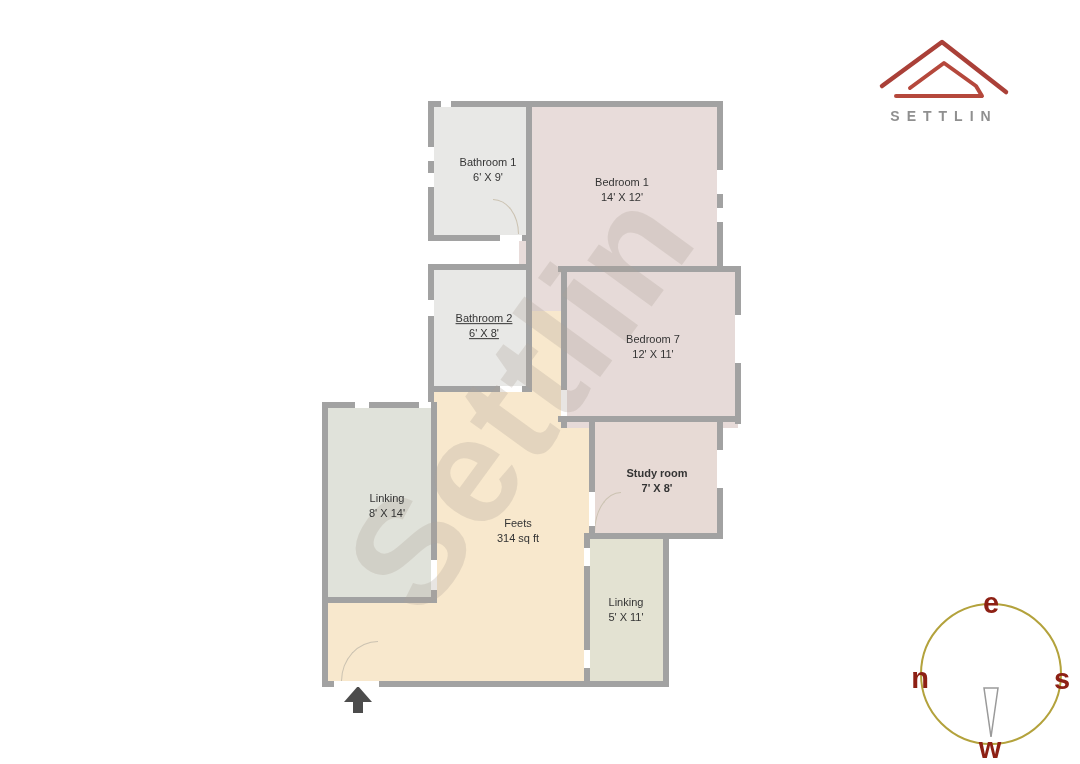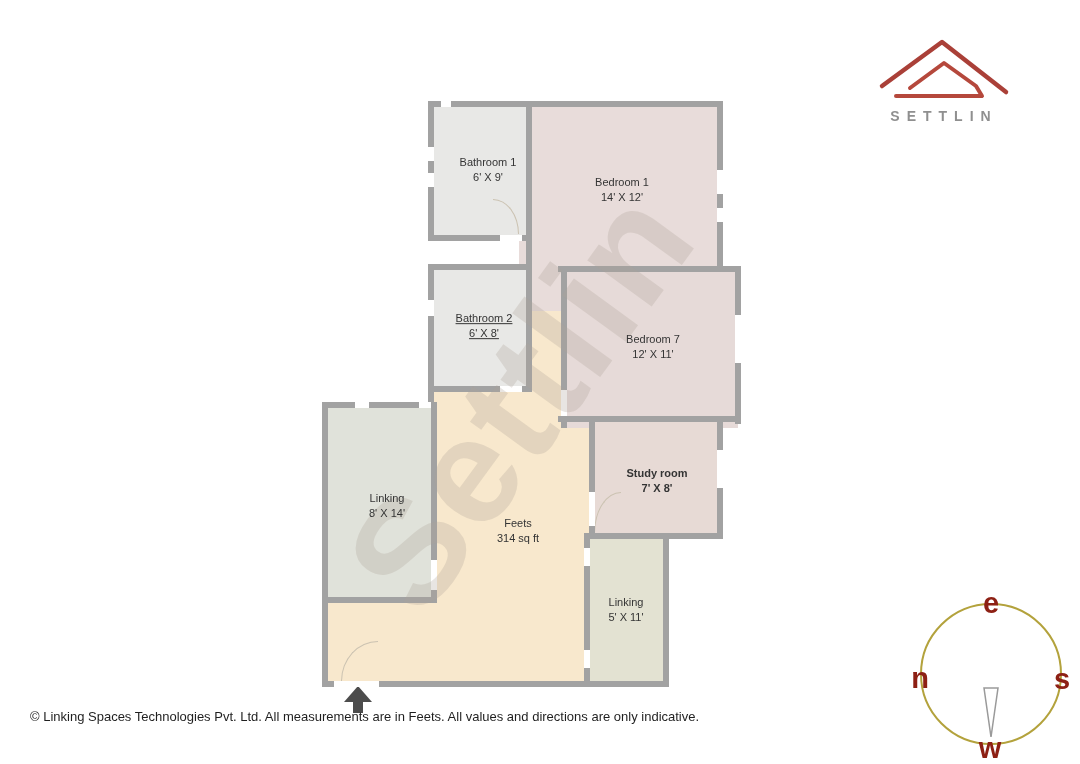--- a/index.html
+++ b/index.html
@@ -168,14 +168,13 @@
     <div class="circle"></div>
     <span class="dir" id="c-top">e</span>
     <span class="dir" id="c-left">n</span>
     <span class="dir" id="c-right">s</span>
     <span class="dir" id="c-bottom">w</span>
     <svg id="needle" width="26" height="56" viewBox="0 0 26 56">
       <polygon points="6,3 20,3 13,52" fill="#ffffff" stroke="#9a9a9a" stroke-width="1.5"></polygon>
     </svg>
   </div>
 
-  <div id="footer">© Linking Spaces Technologies Pvt. Ltd. All measurements are in Feets. All values and directions are only indicative.</div>
 </div>
 
 </body></html>

